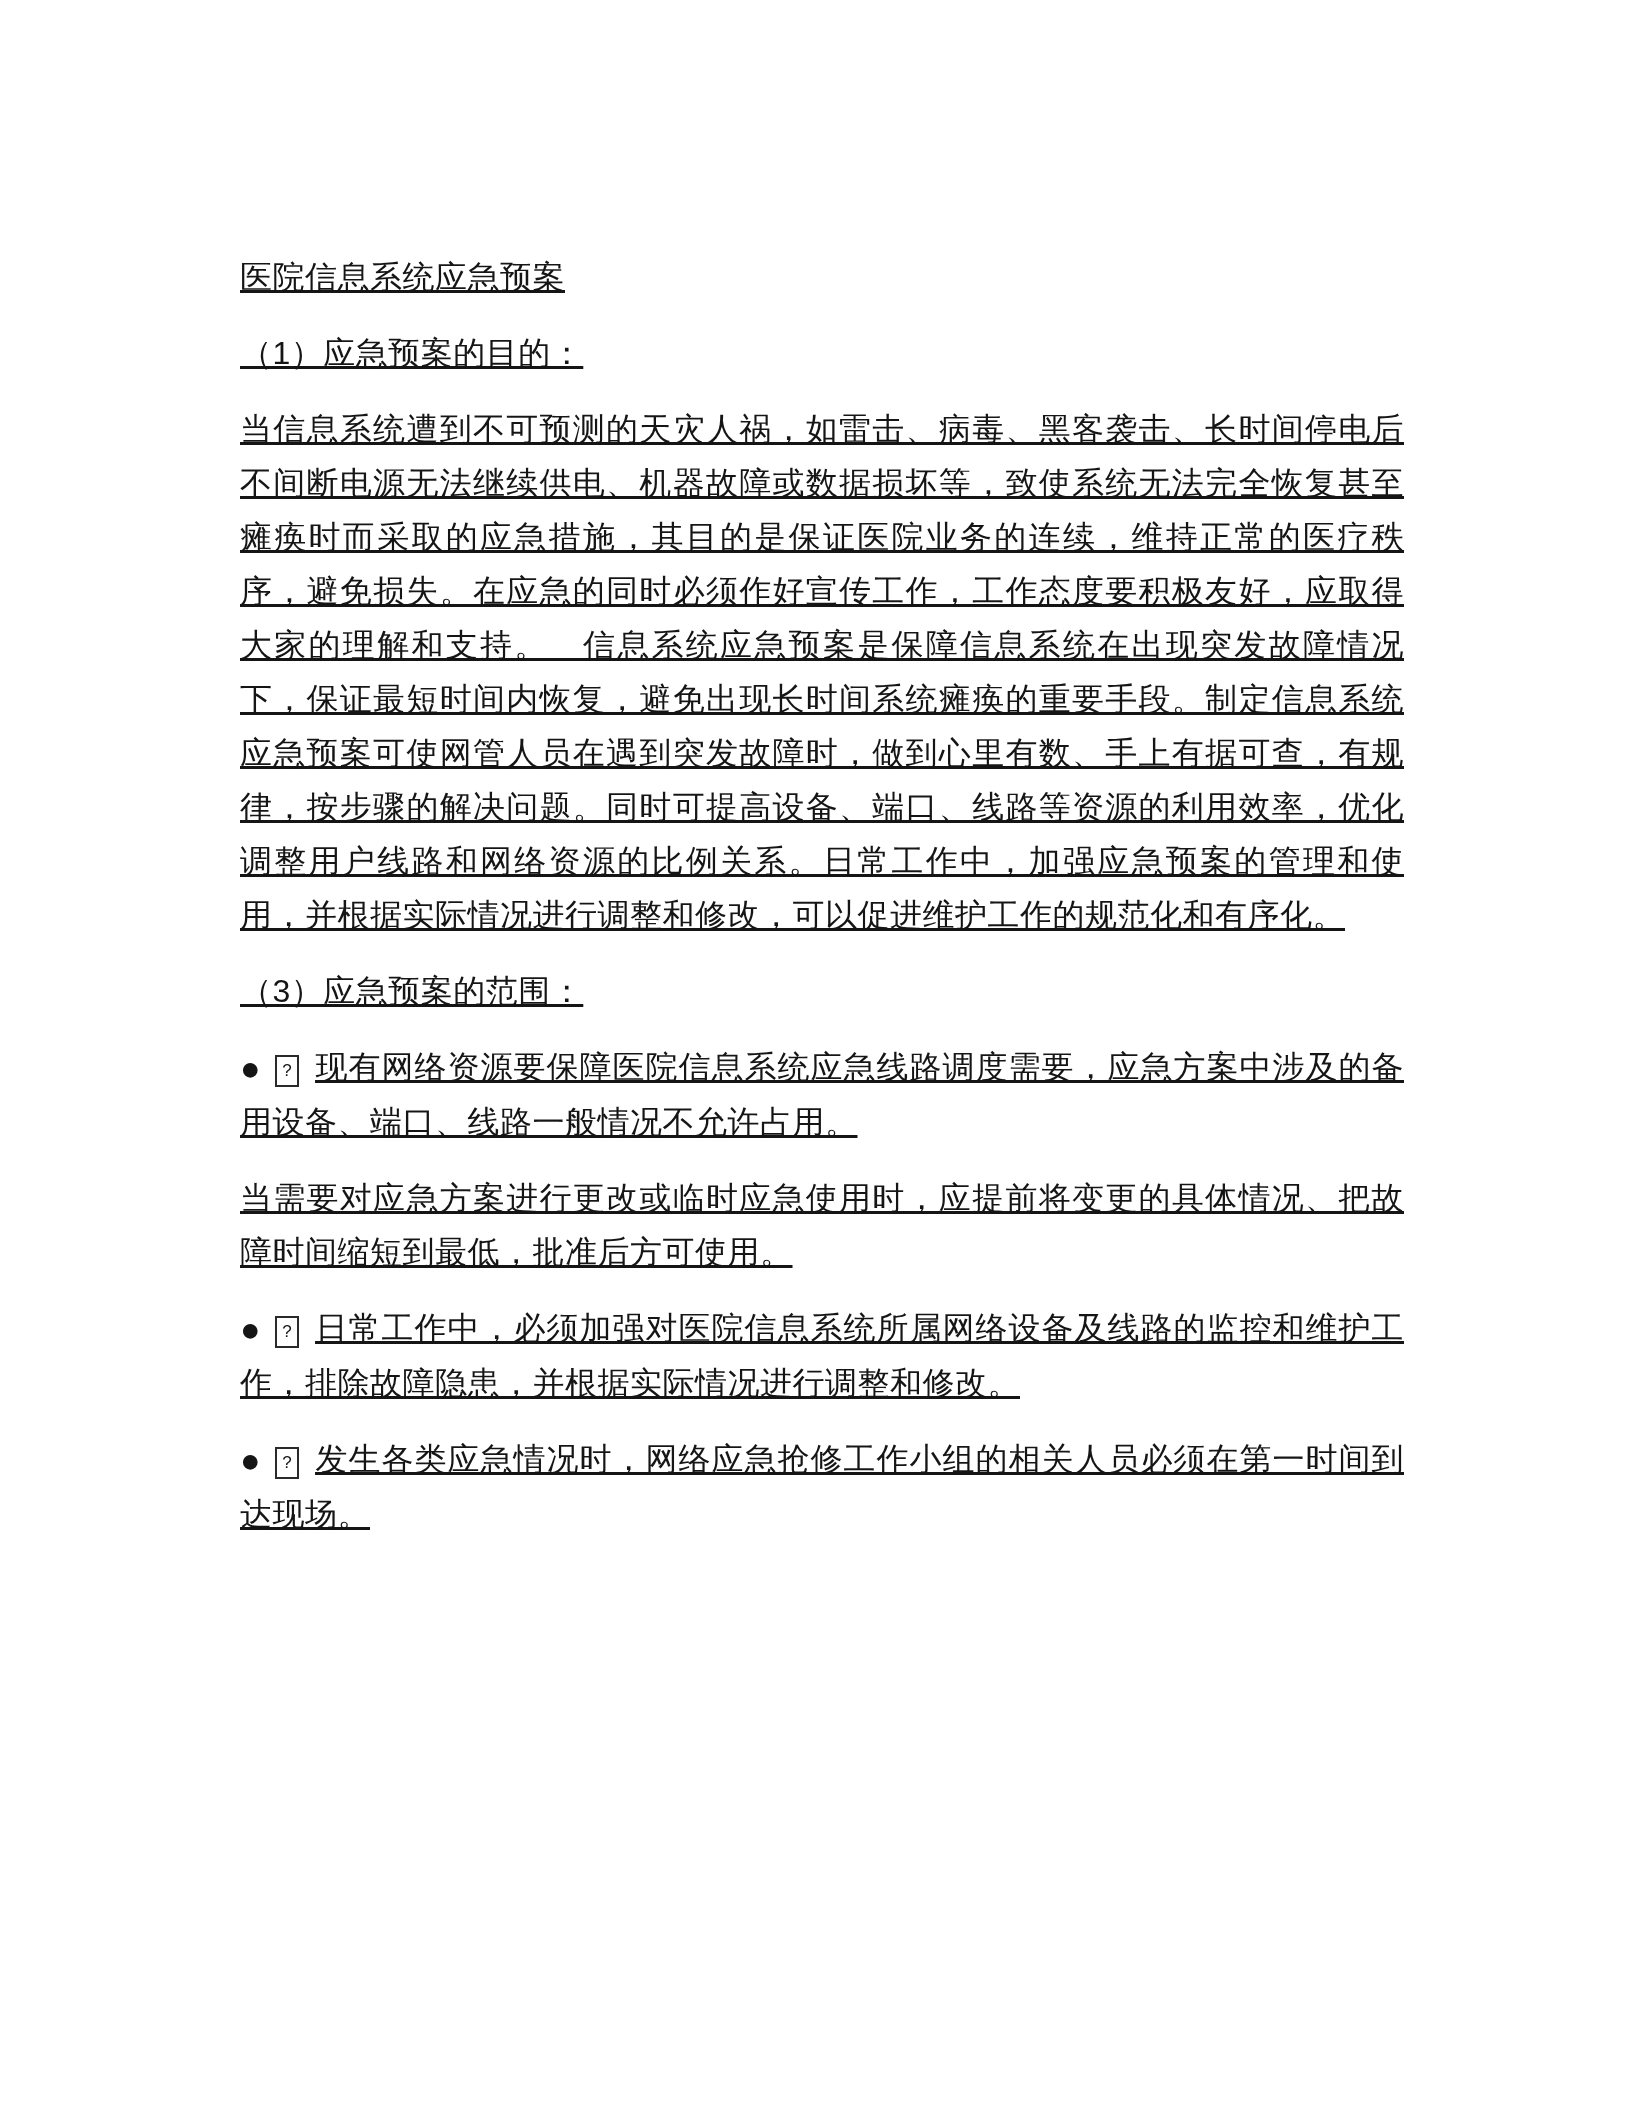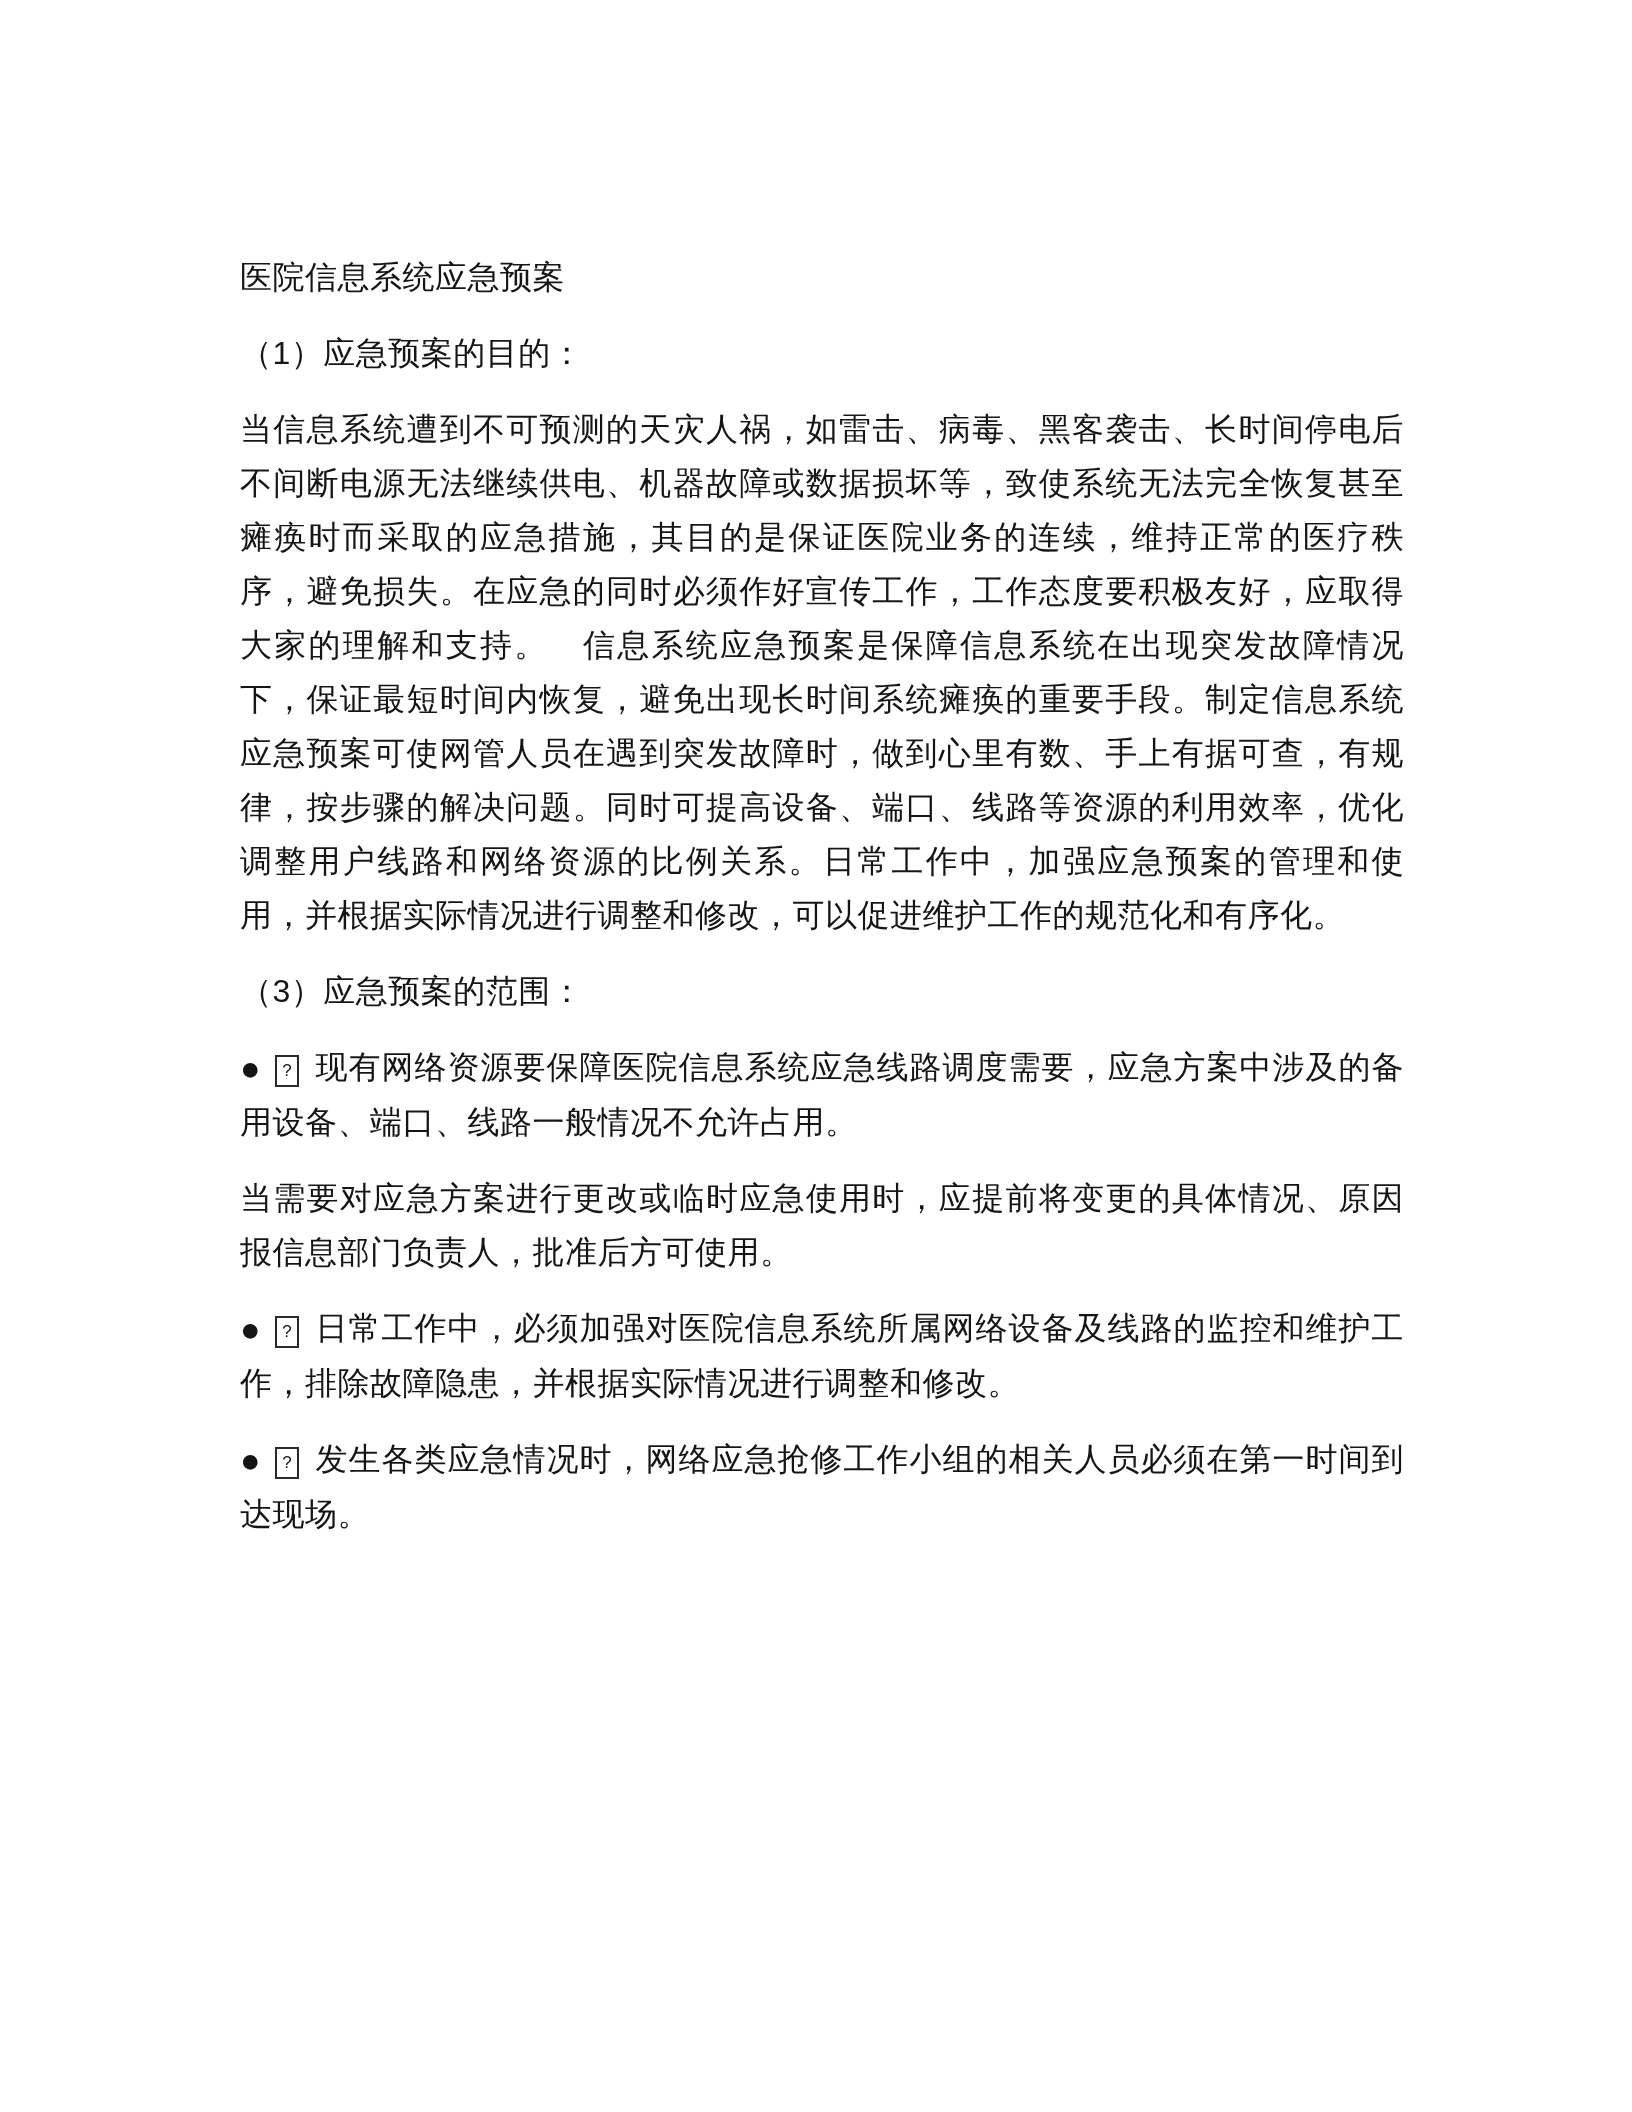--- a/index.html
+++ b/index.html
@@ -21,20 +21,21 @@
     top: 250px;
     width: 1172px;
   }
   .doc-page p, .doc-page h1, .doc-page h2 {
     font-size: 32px;
     font-weight: normal;
     line-height: 54px;
     margin: 0 8px 22px 0;
     text-align: justify;
     letter-spacing: 0.5px;
+    text-decoration: underline;
   }
   .doc-title {
     text-align: left;
   }
   .section-heading {
     text-align: left;
   }
   .bullet-dot {
     display: inline-block;
     font-size: 34px;
@@ -66,21 +67,21 @@
   <p>当信息系统遭到不可预测的天灾人祸，如雷击、病毒、黑客袭击、长时间停电后不间断电源无法继续供电、机器故障或数据损坏等，致使系统无法完全恢复甚至瘫痪时而采取的应急措施，其目的是保证医院业务的连续，维持正常的医疗秩序，避免损失。在应急的同时必须作好宣传工作，工作态度要积极友好，应取得大家的理解和支持。　信息系统应急预案是保障信息系统在出现突发故障情况下，保证最短时间内恢复，避免出现长时间系统瘫痪的重要手段。制定信息系统应急预案可使网管人员在遇到突发故障时，做到心里有数、手上有据可查，有规律，按步骤的解决问题。同时可提高设备、端口、线路等资源的利用效率，优化调整用户线路和网络资源的比例关系。日常工作中，加强应急预案的管理和使用，并根据实际情况进行调整和修改，可以促进维护工作的规范化和有序化。</p>
 
   <h1 class="section-heading">（3）应急预案的范围：</h1>
 
 
 
   <p>
     <span class="bullet-dot">●</span><span class="missing-glyph">?</span><span>现有网络资源要保障医院信息系统应急线路调度需要，应急方案中涉及的备用设备、端口、线路一般情况不允许占用。</span>
   </p>
 
-  <p>当需要对应急方案进行更改或临时应急使用时，应提前将变更的具体情况、原因报信息部门负责人，批准后方可使用。</p>
+  <p>当需要对应急方案进行更改或临时应急使用时，应提前将变更的具体情况、把故障时间缩短到最低，批准后方可使用。</p>
 
   <p>
     <span class="bullet-dot">●</span><span class="missing-glyph">?</span><span>日常工作中，必须加强对医院信息系统所属网络设备及线路的监控和维护工作，排除故障隐患，并根据实际情况进行调整和修改。</span>
   </p>
 
   <p>
     <span class="bullet-dot">●</span><span class="missing-glyph">?</span><span>发生各类应急情况时，网络应急抢修工作小组的相关人员必须在第一时间到达现场。</span>
   </p>
 
 

